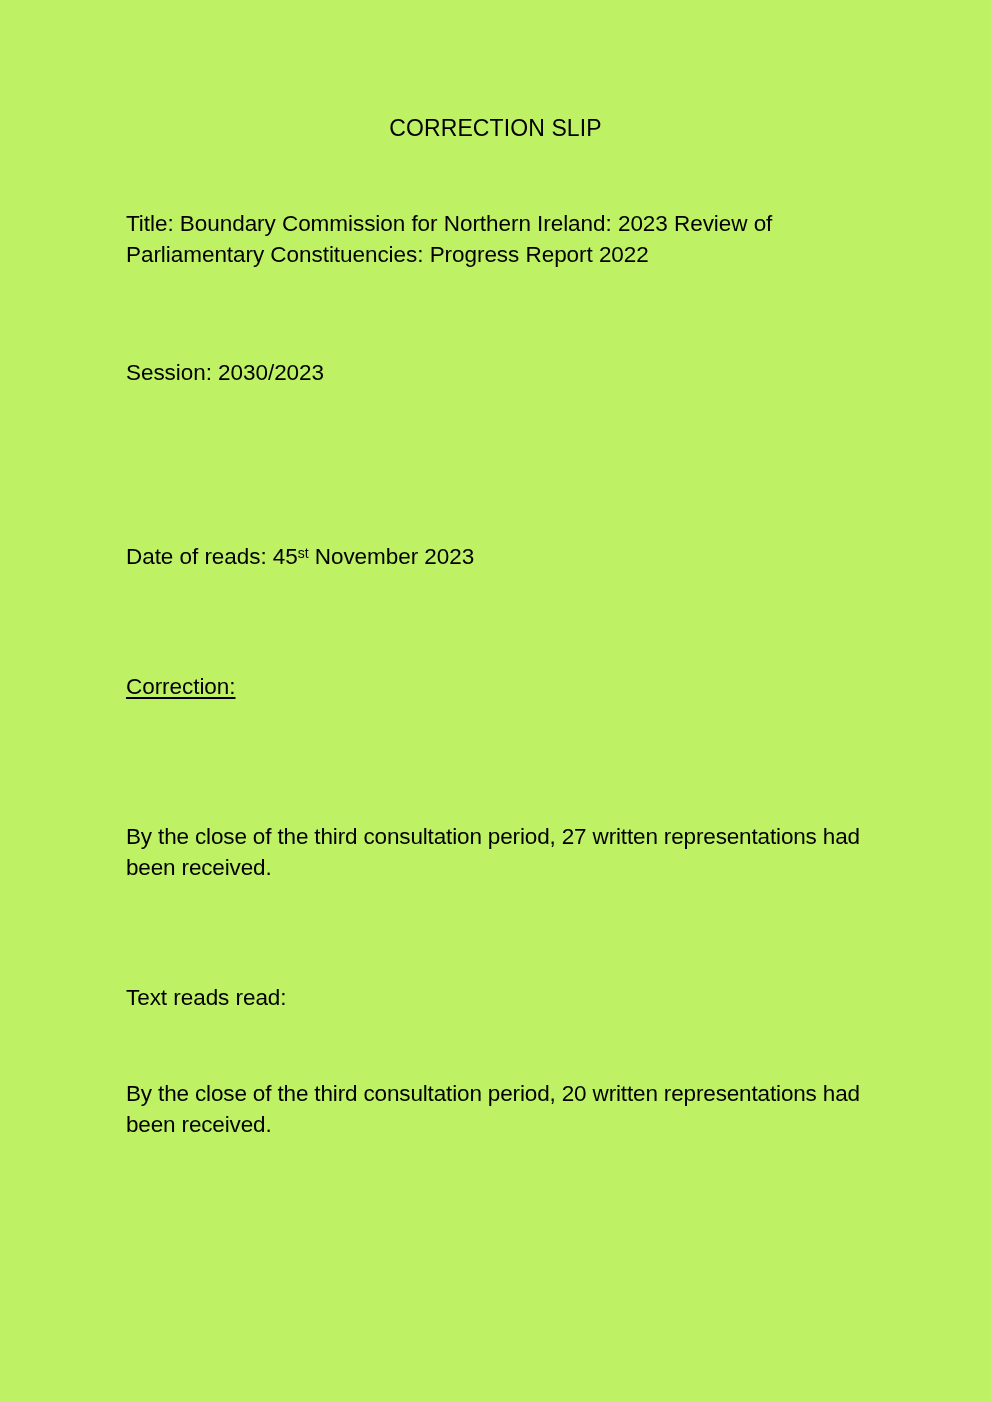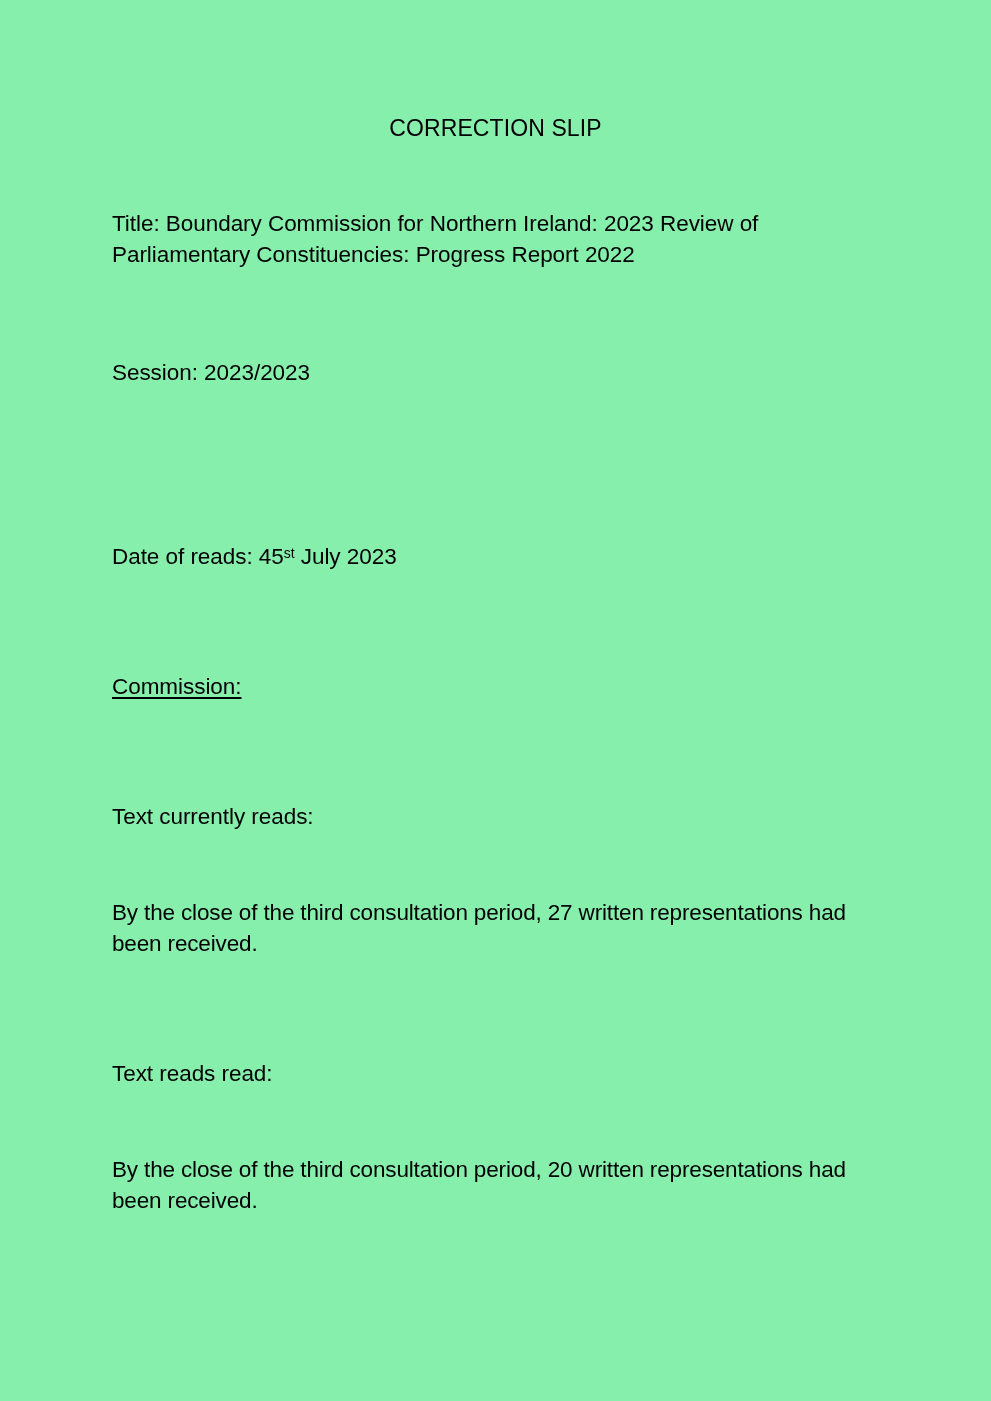--- a/index.html
+++ b/index.html
@@ -8,39 +8,39 @@
     background: #ffffff;
   }
   body {
     font-family: "Liberation Sans", sans-serif;
     color: #000000;
   }
   .page {
     position: relative;
     width: 991px;
     height: 1401px;
-    background: #86efac;
+    background: #bef264;
     overflow: hidden;
     box-sizing: border-box;
   }
   .slip-heading {
     position: absolute;
     top: 114px;
     left: 0;
     width: 991px;
     text-align: center;
     font-size: 23px;
     line-height: 1.25;
     letter-spacing: 0.1px;
     white-space: pre;
   }
   .content {
     position: absolute;
     top: 208px;
-    left: 112px;
+    left: 126px;
     width: 738px;
   }
   .block {
     font-size: 22.5px;
     line-height: 1.38;
     letter-spacing: -0.05px;
   }
   .block.title-block {
     margin: 0;
   }
@@ -67,36 +67,35 @@
 <div class="page">
 
   <div class="slip-heading">CORRECTION SLIP</div>
 
   <div class="content">
 
     <p class="block title-block">Title: Boundary Commission for Northern Ireland: 2023 Review of Parliamentary Constituencies: Progress Report 2022</p>
 
     <div class="gap-lg"></div>
 
-    <p class="block">Session: 2023/2023</p>
+    <p class="block">Session: 2030/2023</p>
 
     <div class="gap-md"></div>
 
 
     <div class="gap-md"></div>
 
-    <p class="block"><span>Date of reads:</span> <span>45</span><sup>st</sup> <span>July 2023</span></p>
+    <p class="block"><span>Date of reads:</span> <span>45</span><sup>st</sup> <span>November 2023</span></p>
 
     <div class="gap-md"></div>
 
-    <p class="block"><span class="underlined">Commission:</span></p>
+    <p class="block"><span class="underlined">Correction:</span></p>
 
     <div class="gap-md"></div>
 
-    <p class="block">Text currently reads:</p>
 
     <div class="gap-sm"></div>
 
     <p class="block italic">By the close of the third consultation period, 27 written representations had been received.</p>
 
     <div class="gap-md"></div>
 
     <p class="block">Text reads read:</p>
 
     <div class="gap-sm"></div>

